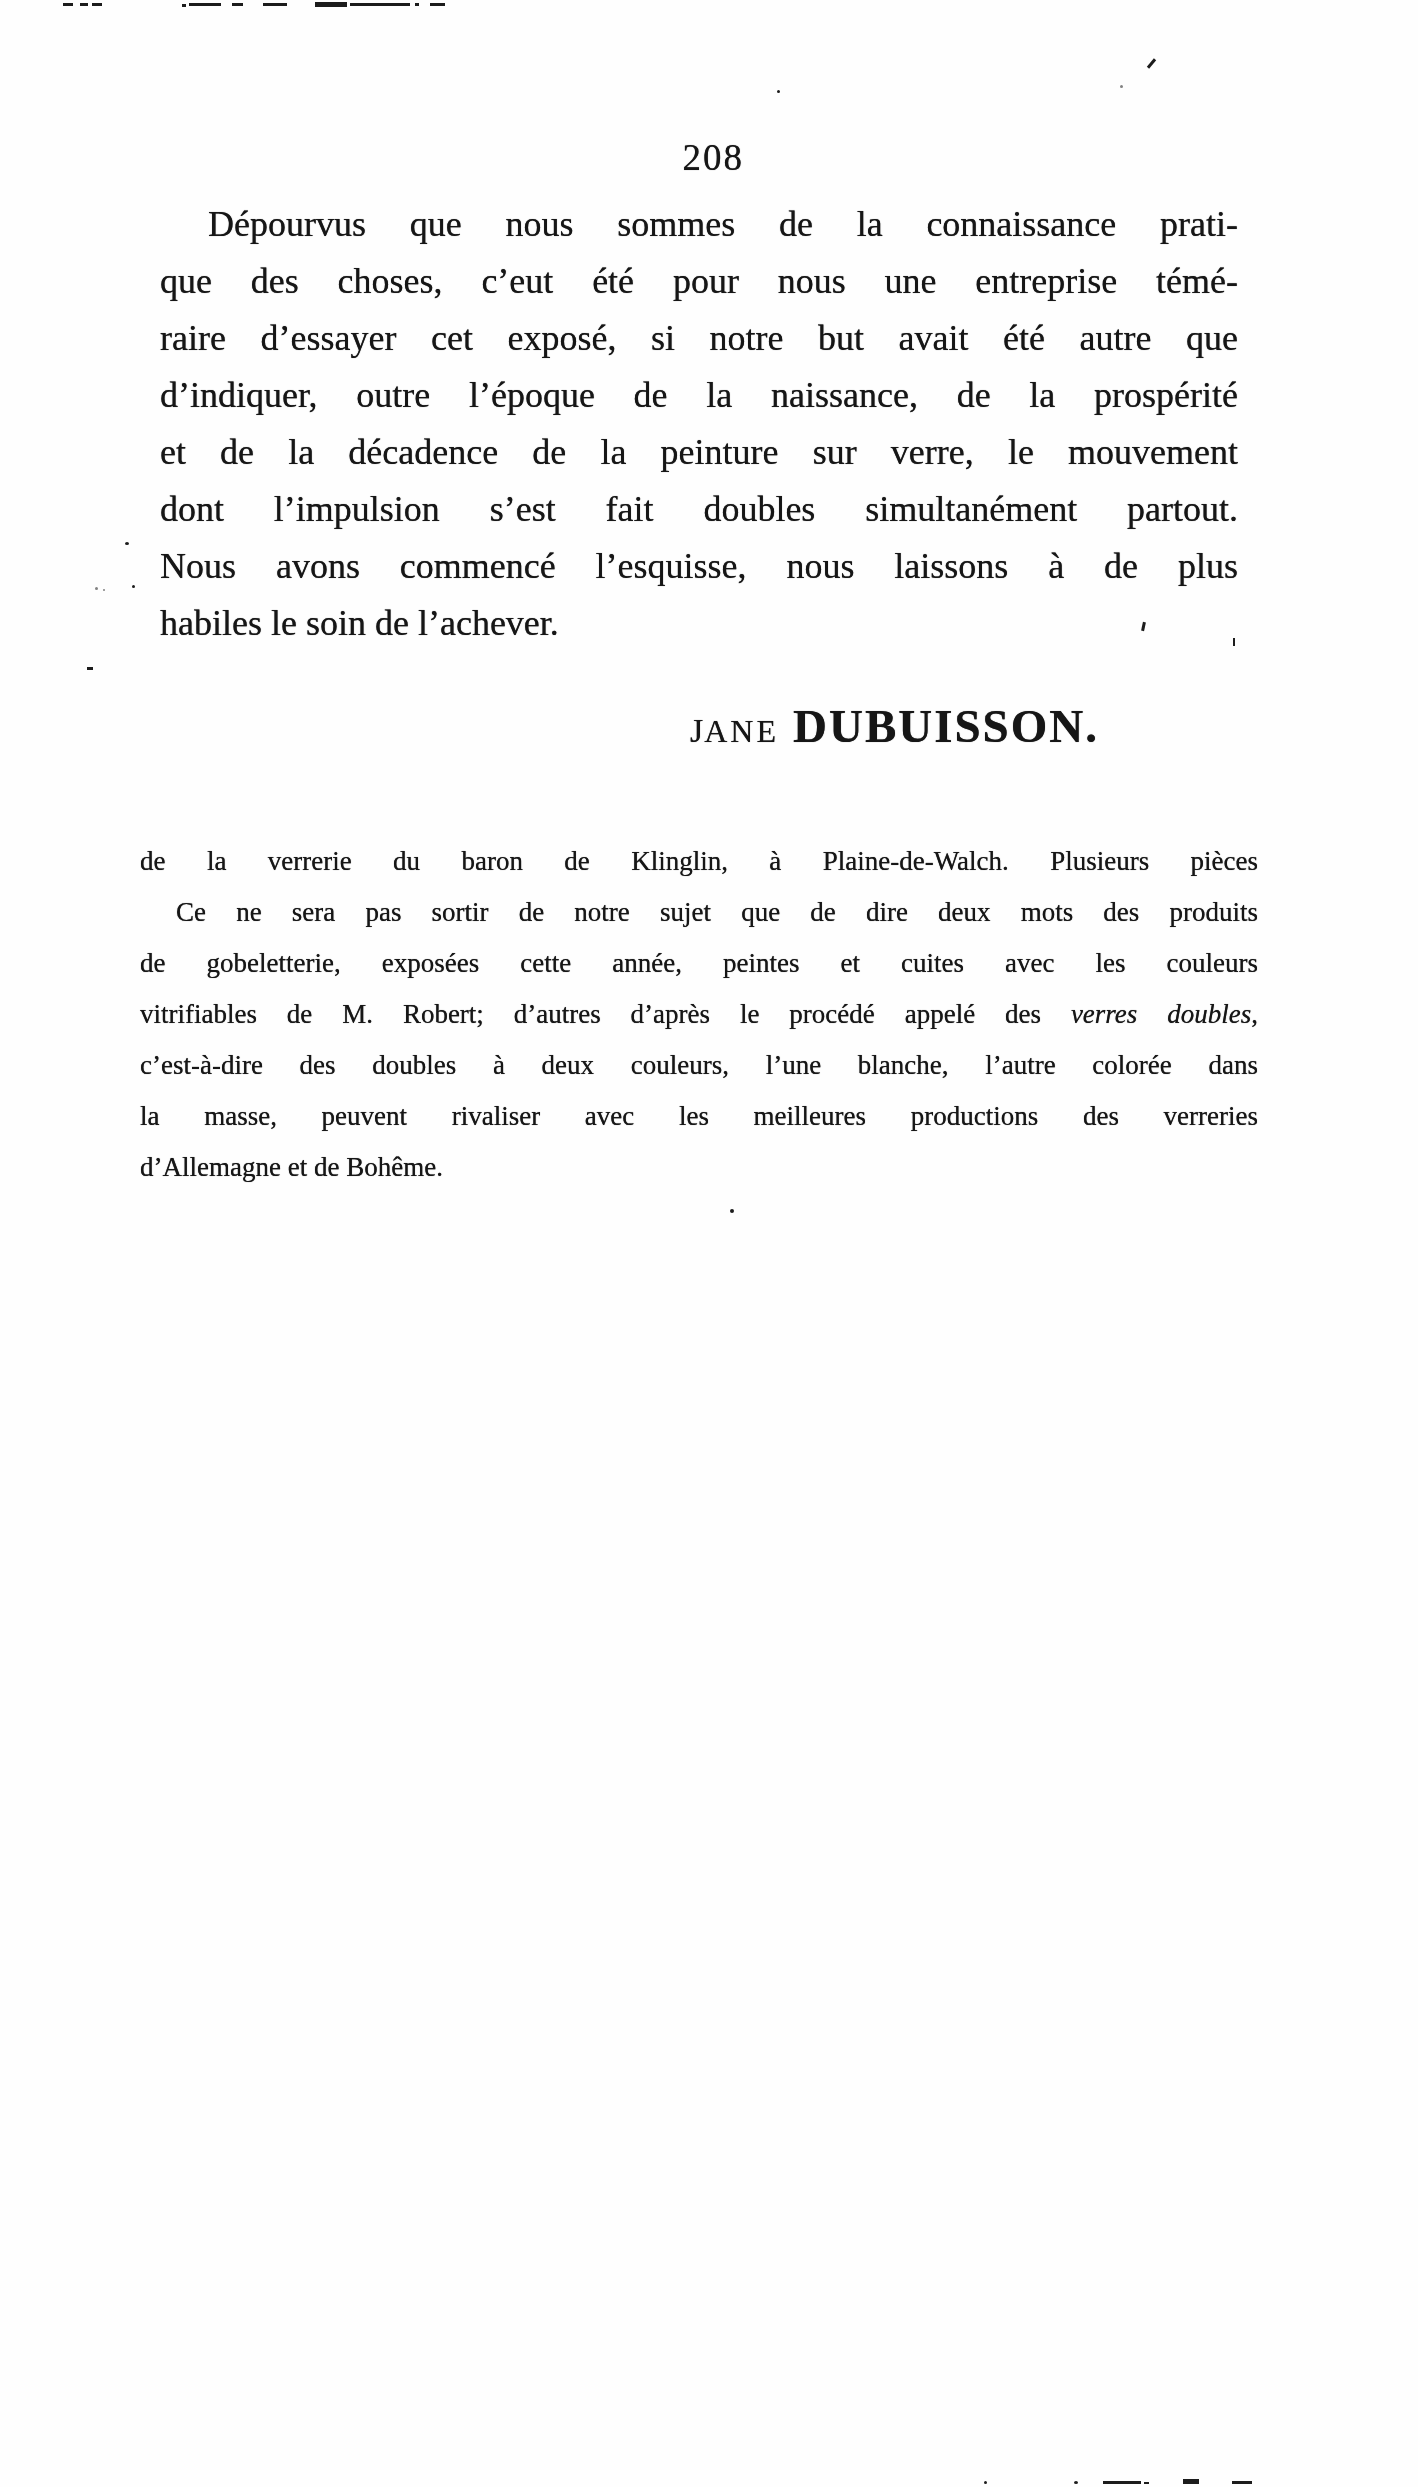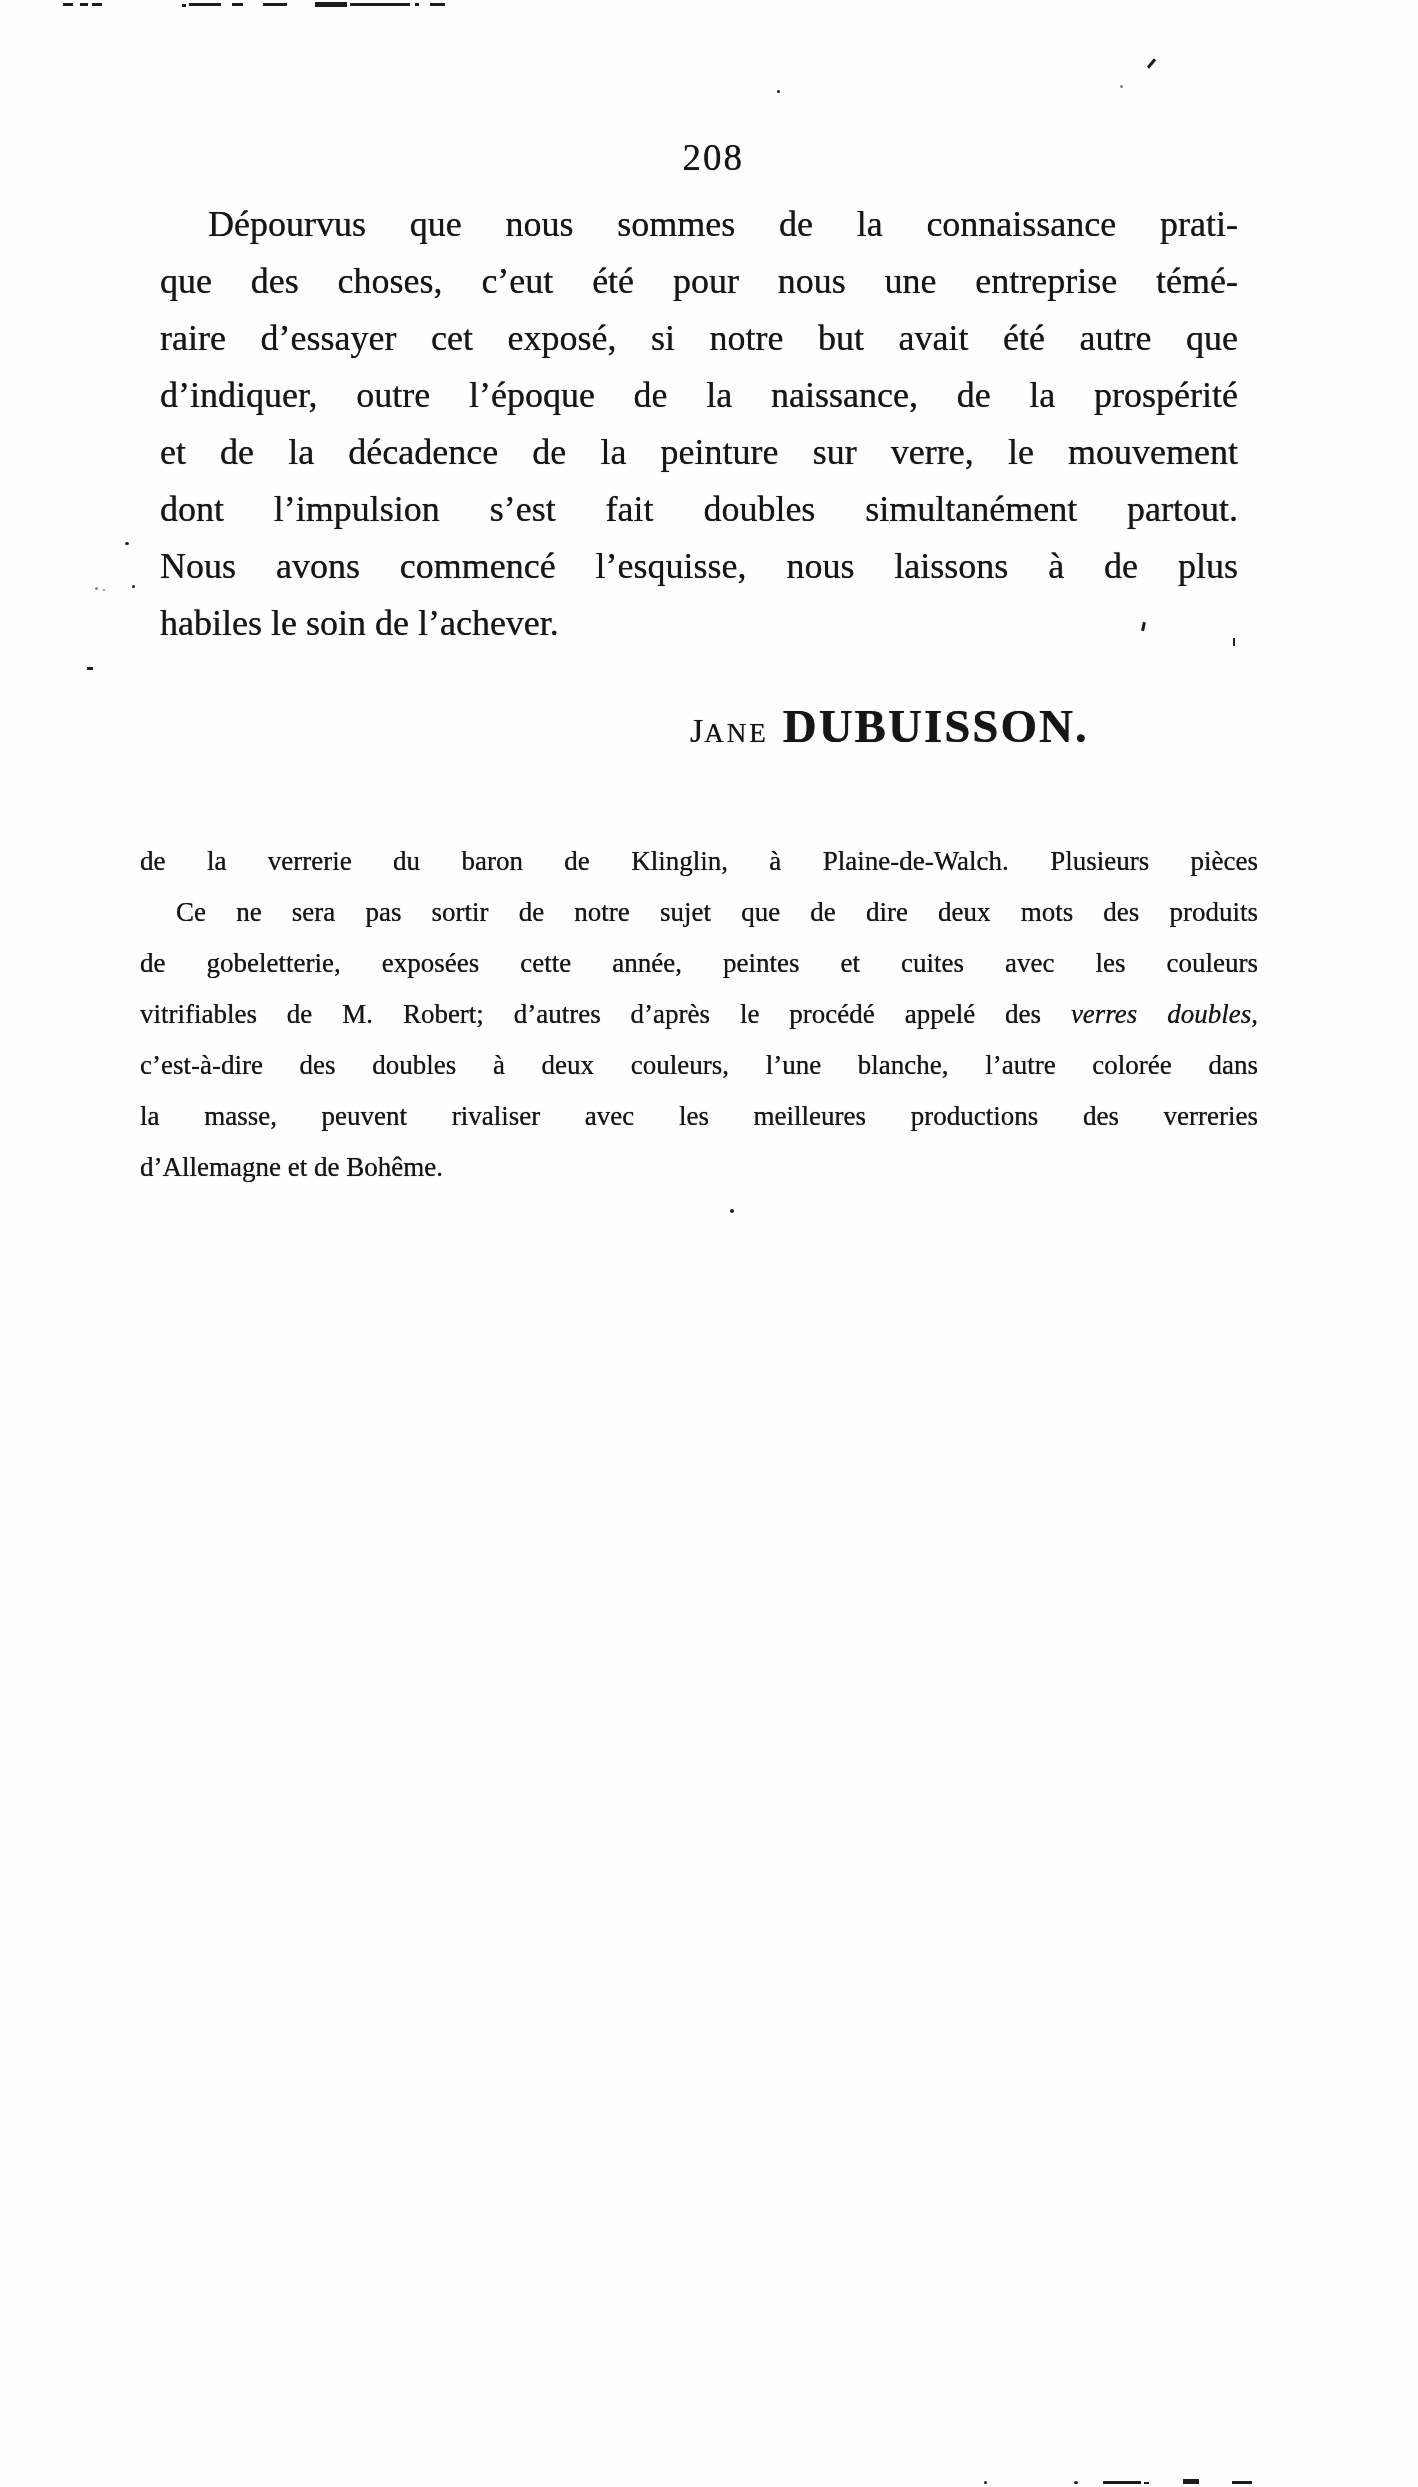--- a/index.html
+++ b/index.html
@@ -39,21 +39,21 @@
   .main-para .indent { text-indent: 48px; }
 
   
   .signature {
     position: absolute;
     left: 690px; top: 698px;
     line-height: 56px;
     white-space: nowrap;
   }
   .sig-first { font-size: 34px; letter-spacing: 1px; }
-  .sig-first-rest { font-size: 27px; letter-spacing: 3px; }
+  .sig-first-rest { font-size: 32px; letter-spacing: 3px; }
   .sig-surname { font-size: 47px; font-weight: bold; letter-spacing: 2px; margin-left: 14px; }
 
   
   .note-para {
     position: absolute;
     left: 140px; top: 836px; width: 1118px;
     font-size: 27px;
     line-height: 51px;
   }
   .note-para .indent { text-indent: 36px; }

